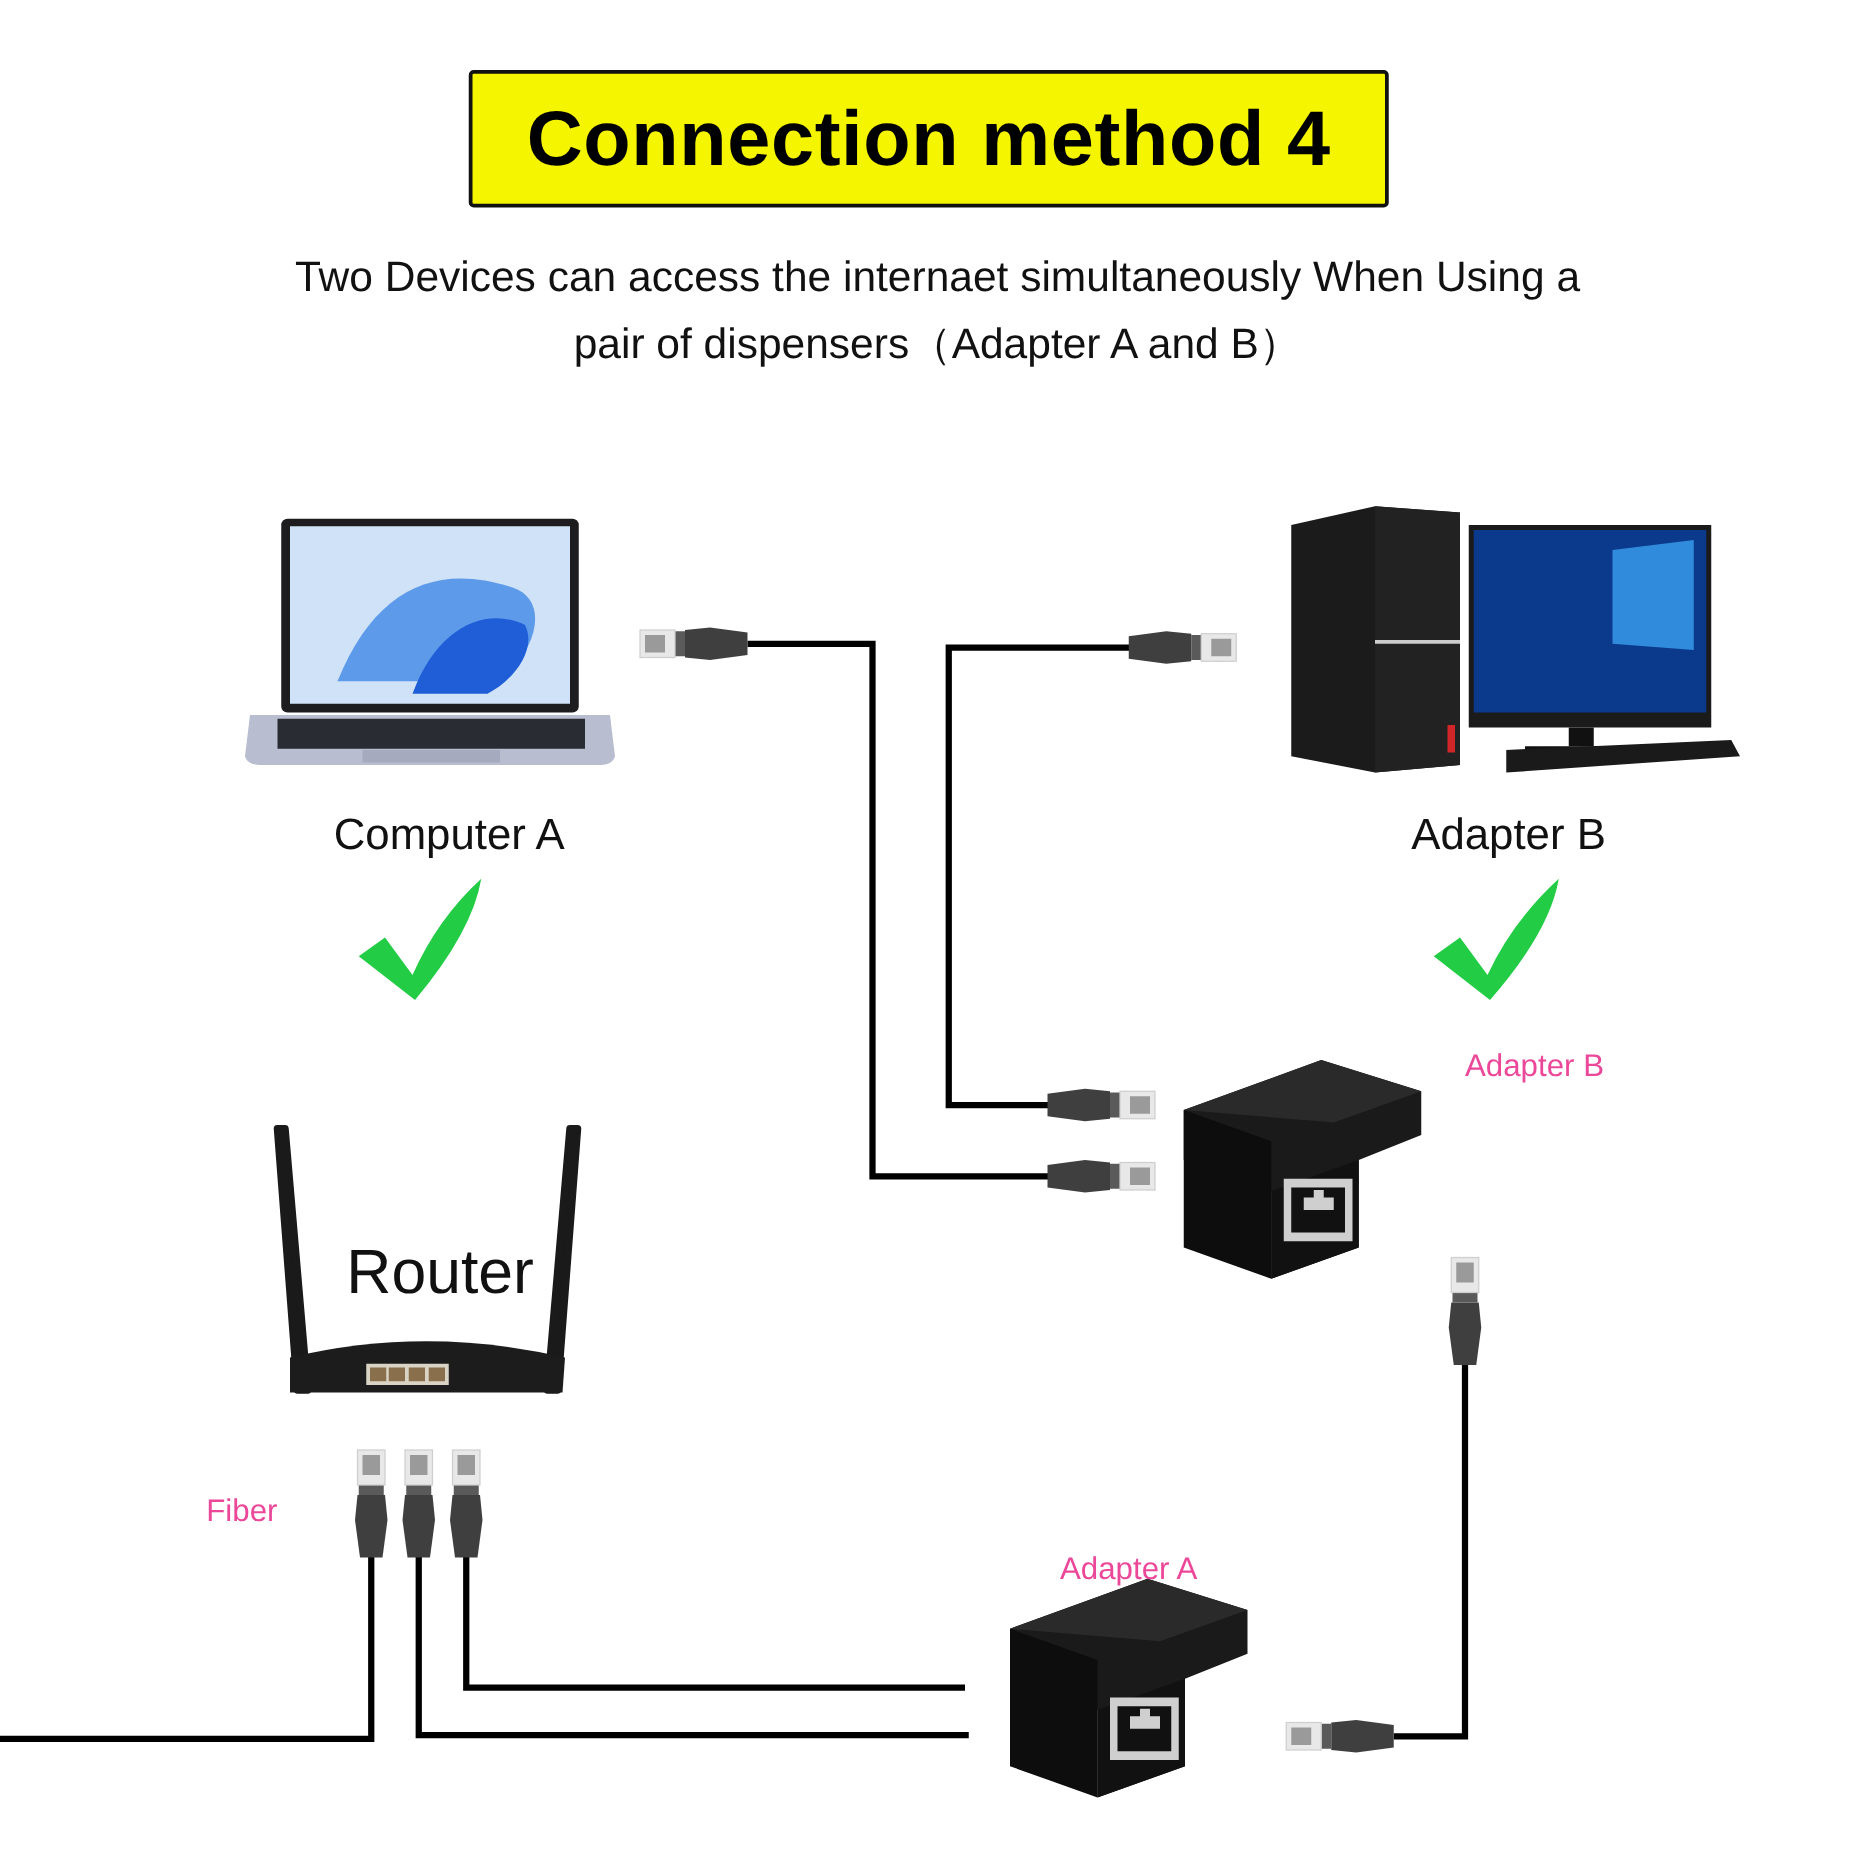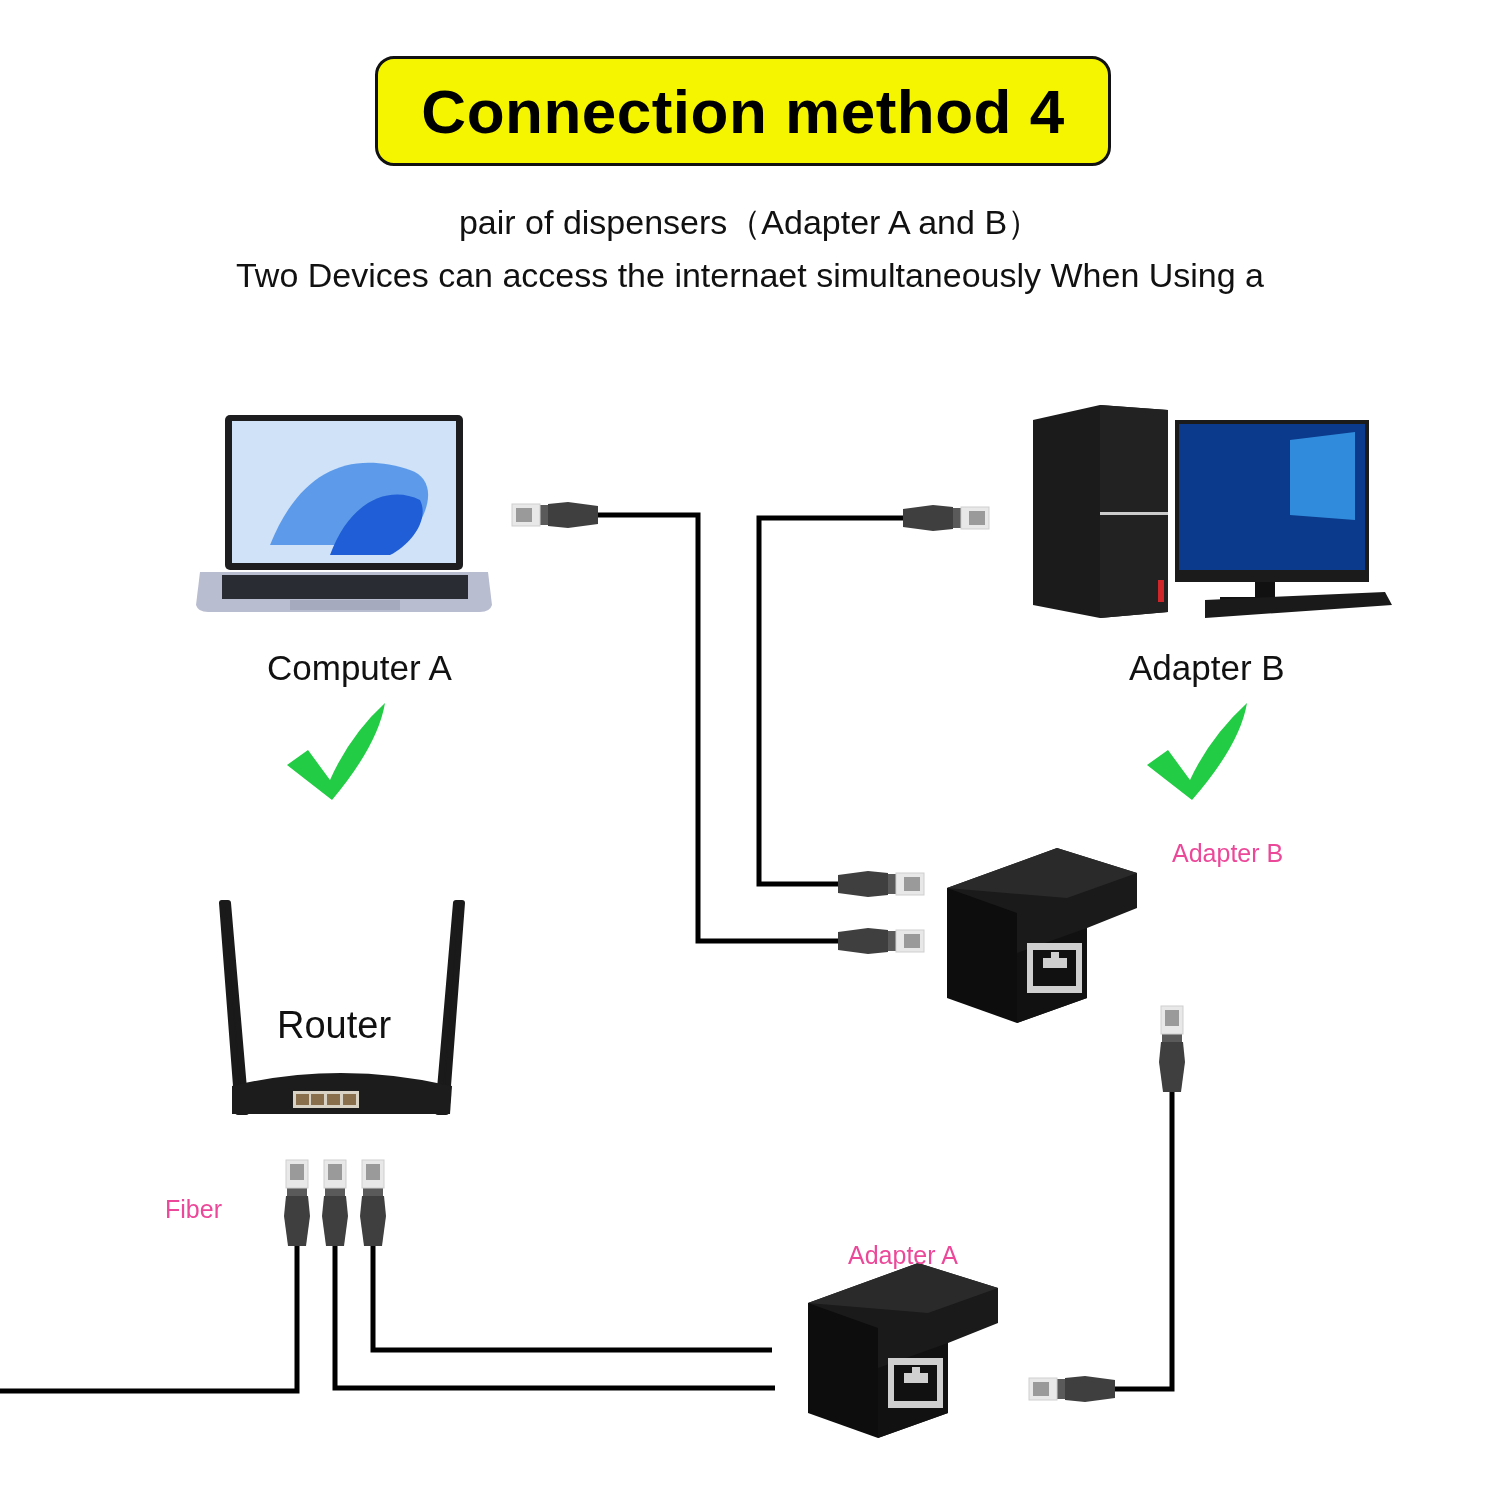--- a/index.html
+++ b/index.html
@@ -1,43 +1,43 @@
 <!DOCTYPE html>
 <html><head>
 <meta charset="utf-8">
 <style>
   html, body { margin: 0; padding: 0; background: #ffffff; }
   body { width: 1500px; height: 1500px; position: relative; overflow: hidden; font-family: "Liberation Sans", "DejaVu Sans", sans-serif; color: #111; }
   .abs { position: absolute; }
 
   .title-box {
     left: 375px; top: 56px; width: 736px; height: 110px;
-    background: #f6f500; border: 3px solid #111; border-radius: 19px;
+    background: #f6f500; border: 3px solid #111; border-radius: 4px;
     box-sizing: border-box; display: flex; align-items: center; justify-content: center;
   }
   .title-text { font-weight: bold; font-size: 62px; letter-spacing: 0.5px; color: #000; }
 
   .subtitle { left: 100px; top: 196px; width: 1300px; text-align: center; font-size: 34px; line-height: 53px; color: #111; }
 
   .label { font-size: 35px; color: #111; white-space: nowrap; margin-left: 31px; }
   .small-label { font-size: 25px; color: #ec4899; white-space: nowrap; }
-  .router-label { font-size: 38px; color: #111; margin-top: 16px; }
+  .router-label { font-size: 50px; color: #111; }
 
   svg.wires { left: 0; top: 0; width: 1500px; height: 1500px; }
 </style>
 </head>
 <body>
 
 <div class="abs title-box">
   <span class="title-text">Connection method 4</span>
 </div>
 
 <div class="abs subtitle">
+  <div>Two Devices can access the internaet simultaneously When Using a</div>
   <div>pair of dispensers（Adapter A and B）</div>
-  <div>Two Devices can access the internaet simultaneously When Using a</div>
 </div>
 
 <svg class="abs wires" viewBox="0 0 1500 1500">
   <defs>
 
     <g id="plug-right">
       <path d="M0,-9 L30,-13 L50,-11 L50,11 L30,13 L0,9 Z" fill="#3f3f3f"></path>
       <rect x="50" y="-10" width="8" height="20" fill="#5a5a5a"></rect>
       <rect x="58" y="-11" width="28" height="22" fill="#e8e8e8" stroke="#cfcfcf"></rect>
       <rect x="66" y="-7" width="16" height="14" fill="#9a9a9a"></rect>

